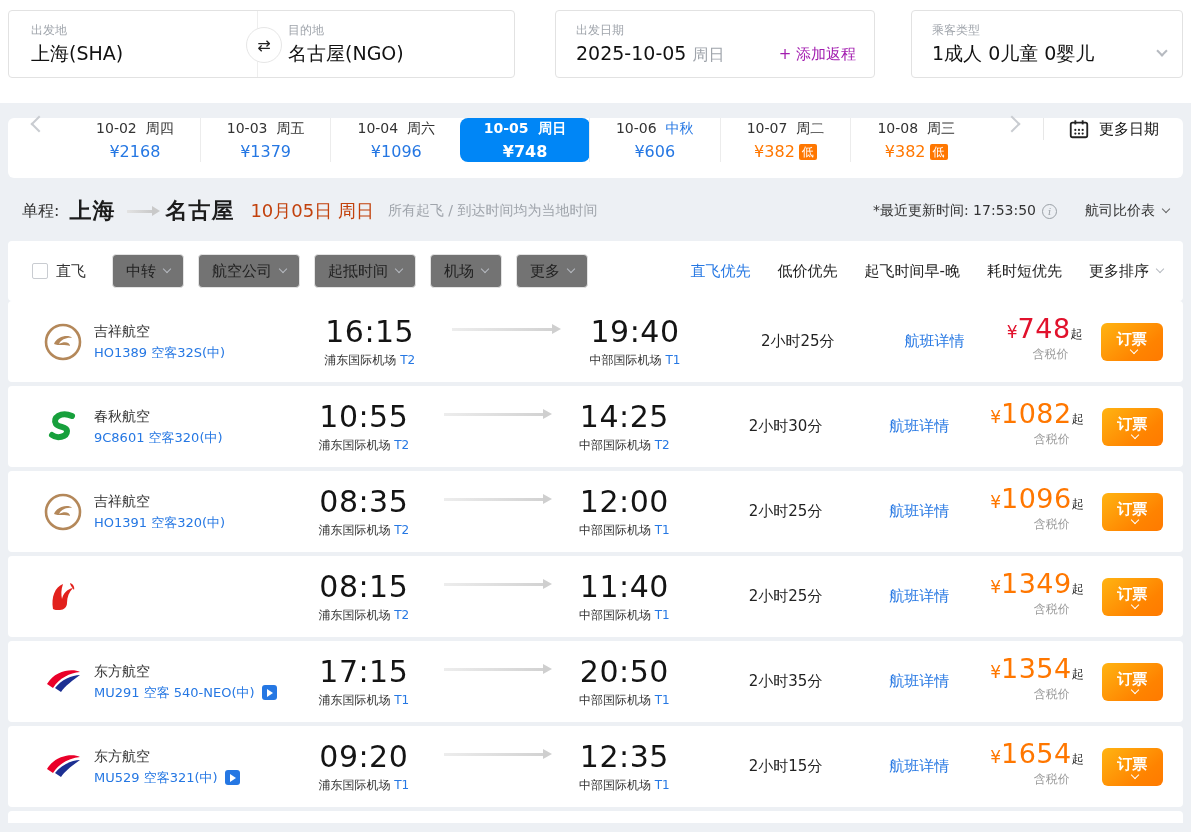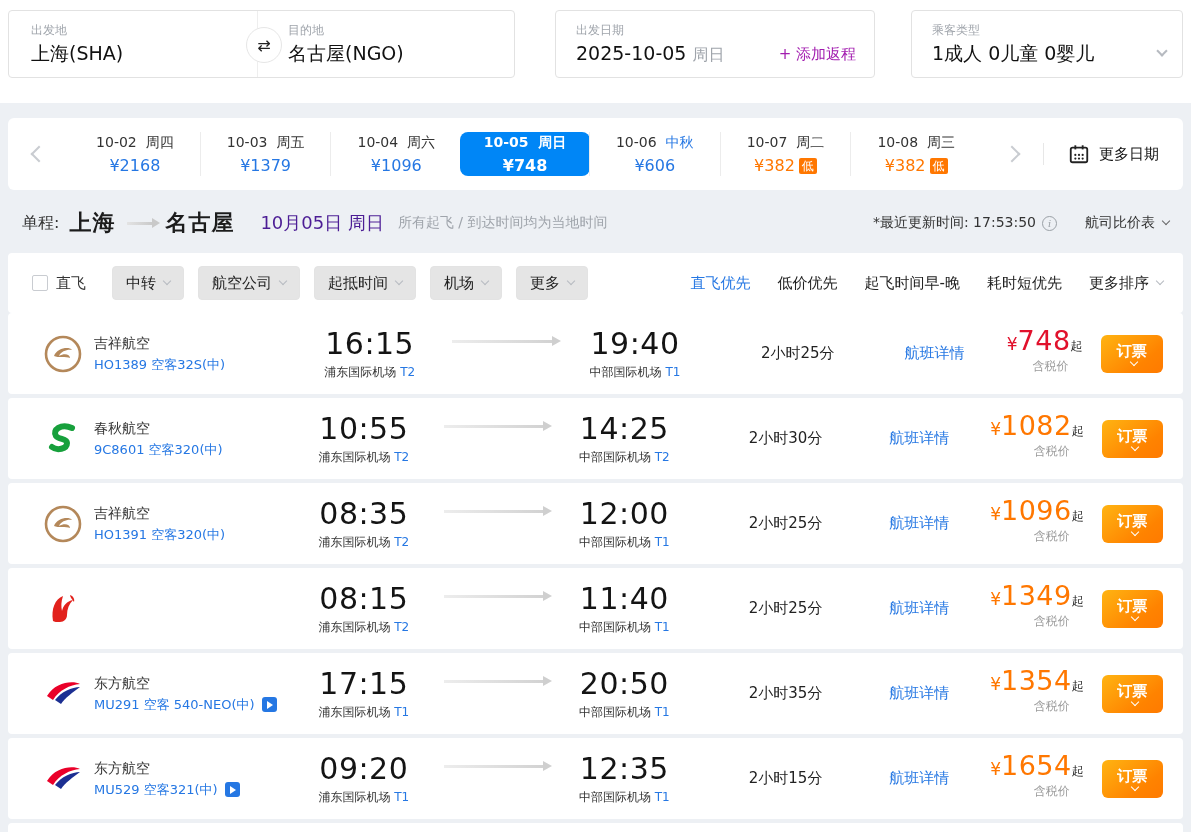--- a/index.html
+++ b/index.html
@@ -28,21 +28,21 @@
     transform:rotate(45deg); margin-left:8px; margin-top:-4px; }
   .chev.small { width:6px; height:6px; border-width:1.5px; }
   .chev.dark { border-color:#666; }
   .chev.white { border-color:#fff; }
 
   
   .page-body { background:#edf0f4; padding:15px 8px 0 8px; }
   .card { background:#fff; border-radius:4px; }
 
   
-  .date-strip { height:72px; display:flex; align-items:center; margin-bottom:11px; border-radius:6px; }
+  .date-strip { height:60px; display:flex; align-items:flex-start; margin-bottom:11px; border-radius:6px; }
   .ds-nav { width:62px; display:flex; align-items:center; justify-content:center; cursor:pointer; }
   .pag-chev { width:12px; height:12px; border-left:2px solid #c9ccd1; border-bottom:2px solid #c9ccd1; }
   .pag-chev.left { transform:rotate(45deg); }
   .pag-chev.right { transform:rotate(225deg); }
   .ds-tab { flex:1; display:flex; flex-direction:column; align-items:center; justify-content:center;
     border-left:1px solid #ececec; cursor:pointer; line-height:21px; }
   .ds-tab .d { font-size:14px; color:#333; }
   .ds-tab .p { font-size:16px; color:#2577e3; margin-top:2px; display:flex; align-items:center; }
   .ds-tab.selected { background:#0086f6; border-radius:8px; border-left:none; margin:0 -1px; }
   .ds-tab.selected .d, .ds-tab.selected .p { color:#fff; font-weight:bold; }
@@ -54,34 +54,34 @@
     cursor:pointer; }
   .ds-more span.lbl { font-size:15px; color:#111; margin-left:9px; }
 
   
   .route-header { height:44px; display:flex; align-items:center; padding:0 14px; margin-bottom:8px; }
   .rh-trip { font-size:16px; color:#333; }
   .rh-city { font-size:22px; font-weight:bold; color:#1c1c1c; margin:0 10px; letter-spacing:1px; }
   .rh-arrow { position:relative; width:26px; height:3px; background:linear-gradient(90deg,#e3e3e3,#c9c9c9); margin:0 2px; }
   .rh-arrow:after { content:""; position:absolute; right:-7px; top:-4px; border-left:8px solid #c9c9c9;
     border-top:5px solid transparent; border-bottom:5px solid transparent; }
-  .rh-date { font-size:18px; color:#4c1d95; margin-left:16px; }
+  .rh-date { font-size:18px; color:#c2410c; margin-left:6px; }
   .rh-note { font-size:14px; color:#9fa4ab; margin-left:14px; }
   .rh-right { margin-left:auto; display:flex; align-items:center; font-size:14px; color:#333; }
   .info-icon { display:inline-flex; width:15px; height:15px; border:1px solid #9aa0a6; border-radius:50%;
     color:#9aa0a6; font-size:10px; align-items:center; justify-content:center; margin-left:6px;
     font-family:"DejaVu Serif",serif; font-style:italic; }
   .rh-compare { margin-left:28px; display:flex; align-items:center; cursor:pointer; }
 
   
   .filter-bar { height:60px; display:flex; align-items:center; padding:0 20px 0 24px; }
   .checkbox { width:16px; height:16px; border:1px solid #c9ccd1; border-radius:2px; background:#fff; cursor:pointer; }
   .cb-label { font-size:15px; margin:0 12px 0 8px; }
   .filter-btn { border:1px solid #e3e3e3; border-radius:4px; height:34px; padding:0 13px; display:flex;
-    align-items:center; margin-left:14px; font-size:15px; color:#222; cursor:pointer; background:#e5e5e5; }
+    align-items:center; margin-left:14px; font-size:15px; color:#222; cursor:pointer; background:#737373; }
   .sorts { margin-left:auto; display:flex; align-items:center; }
   .sort-item { font-size:15px; color:#222; margin-left:27px; cursor:pointer; display:flex; align-items:center; }
   .sort-item.active { color:#2577e3; }
 
   
   .flight-row { height:81px; display:flex; align-items:center; margin-bottom:4px; padding:0 20px 0 34px; }
   .fr-airline { width:252px; display:flex; align-items:center; }
   .logo { width:42px; height:42px; flex:0 0 42px; display:flex; align-items:center; justify-content:center; }
   .al-text { margin-left:10px; }
   .al-name { font-size:14px; color:#333; line-height:20px; }

